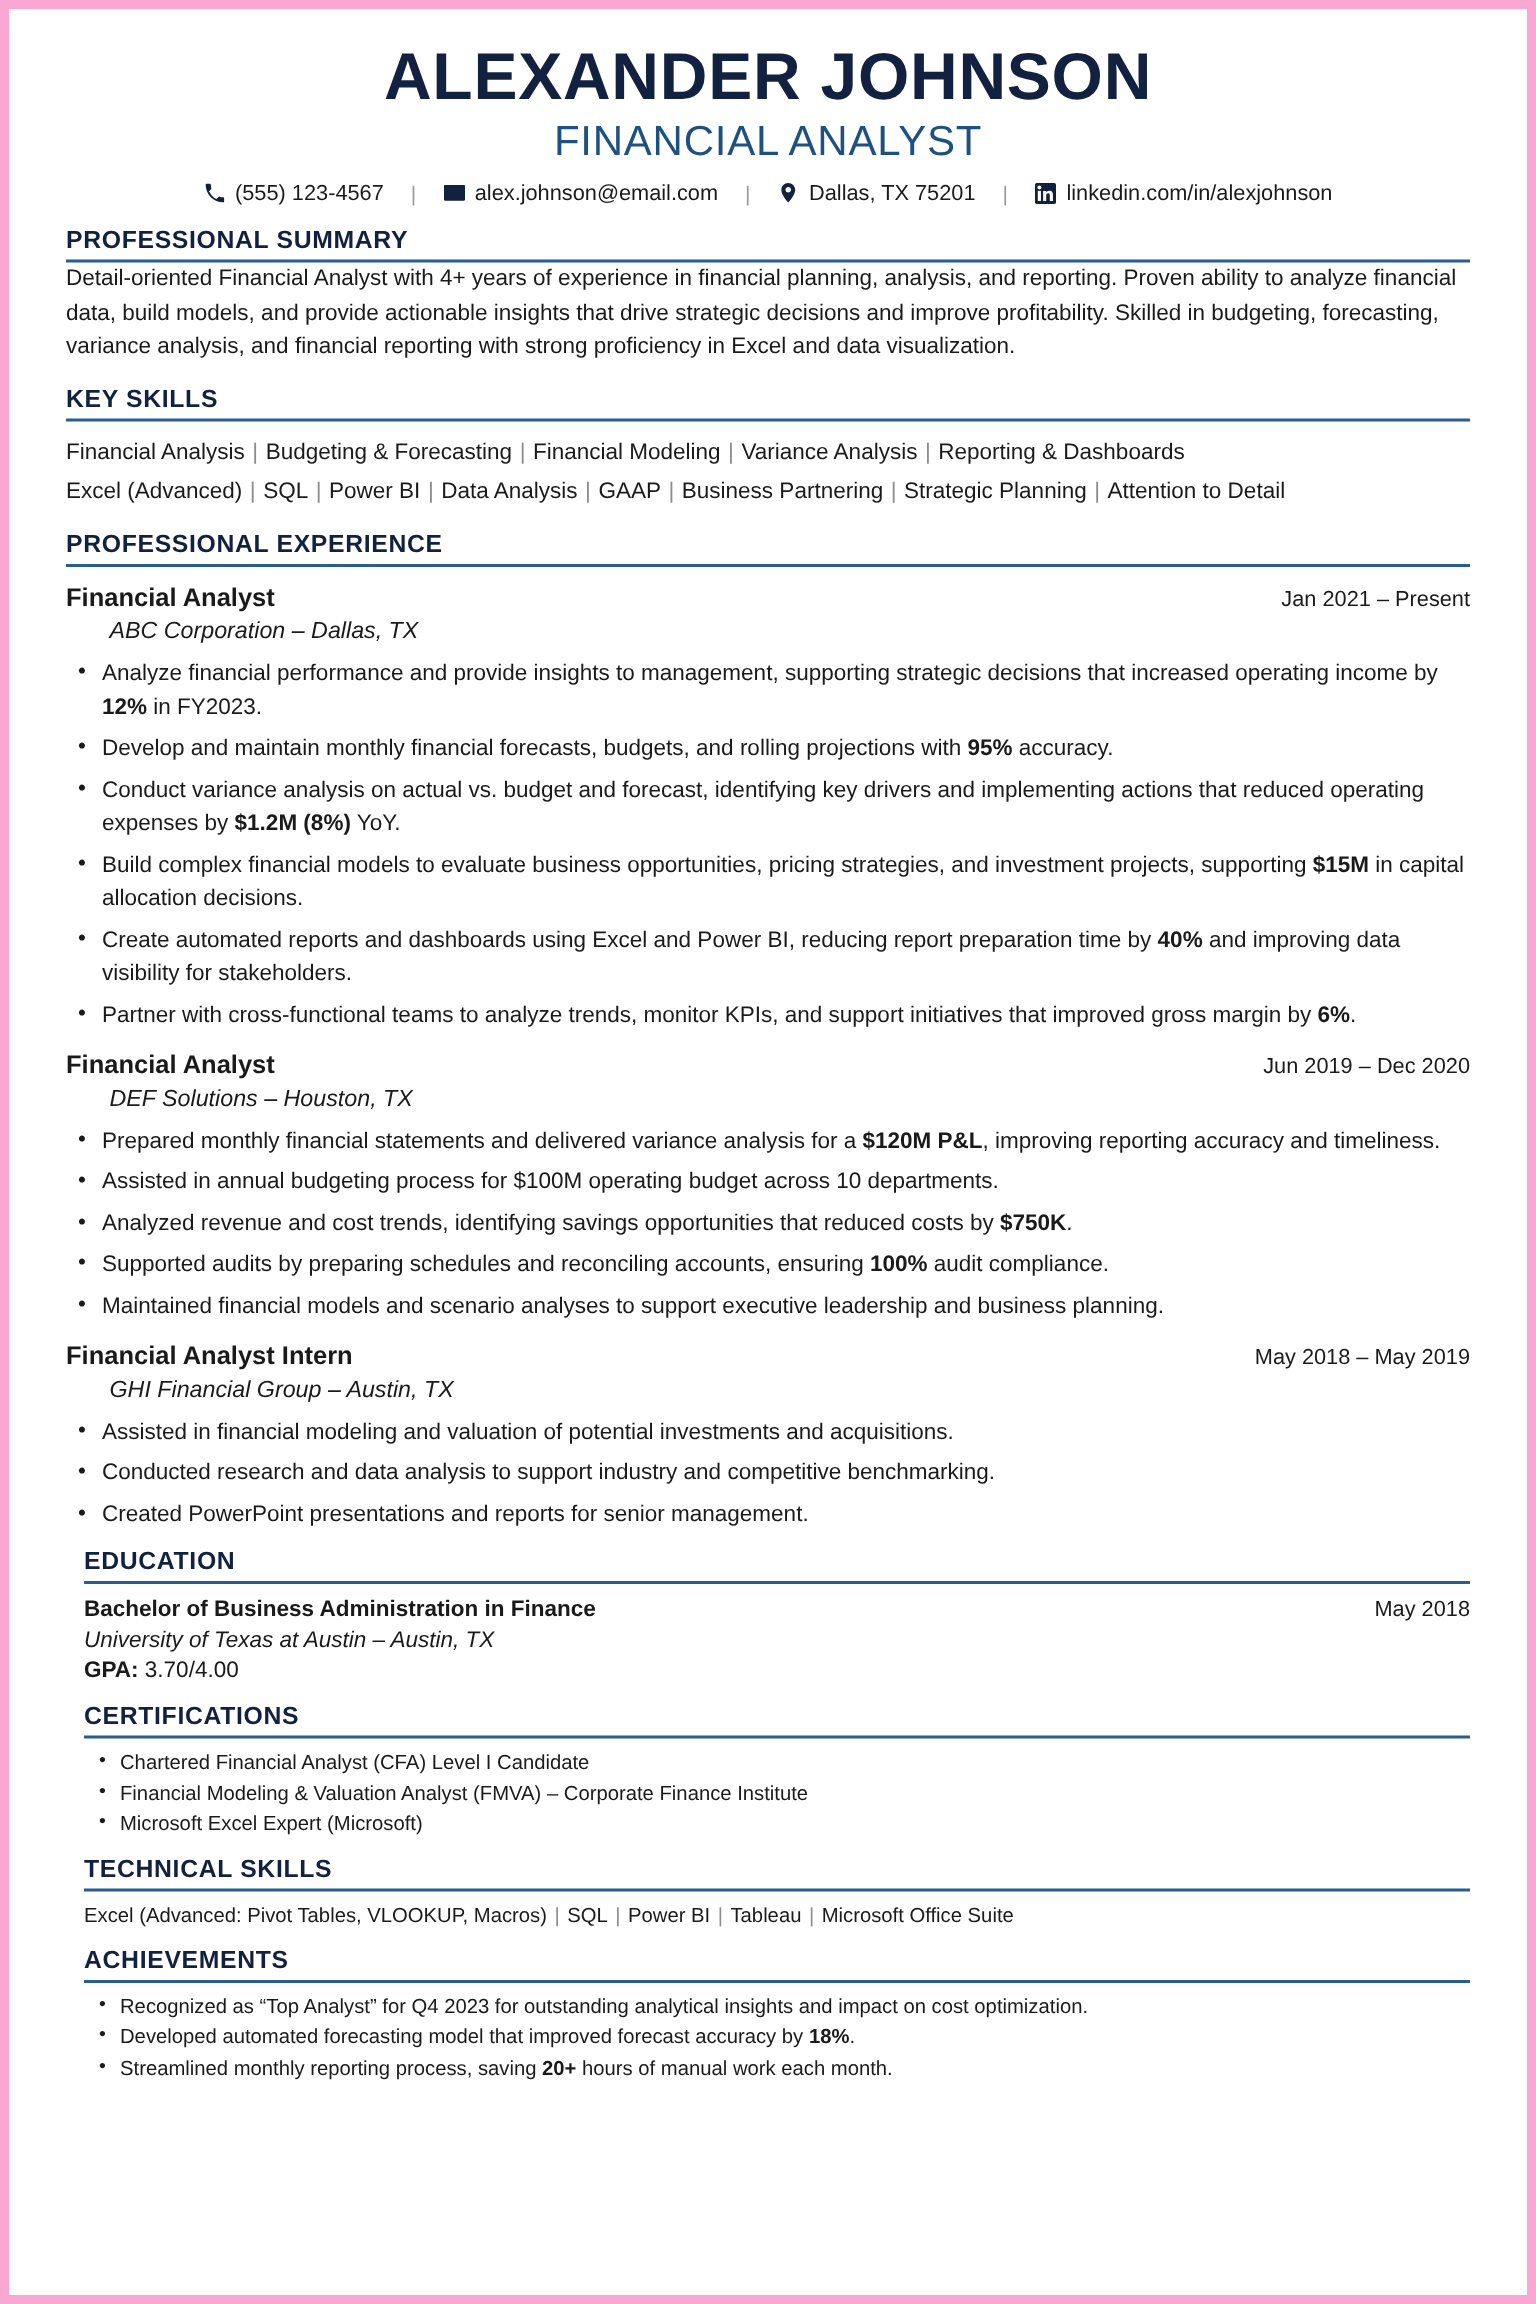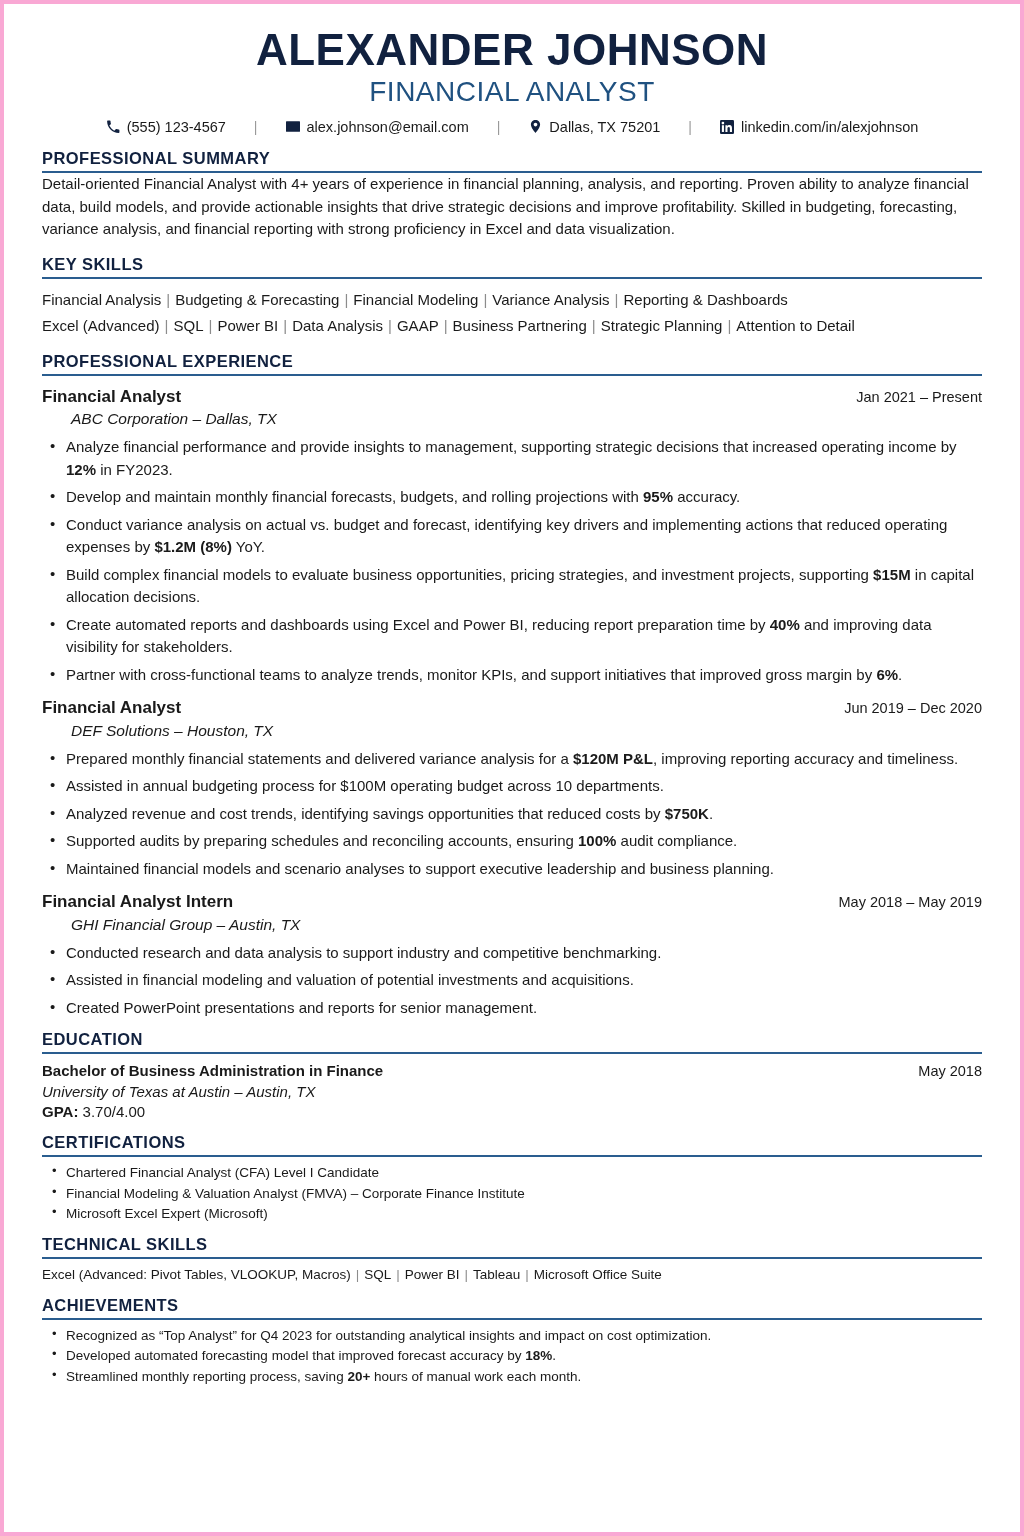--- a/index.html
+++ b/index.html
@@ -5,21 +5,21 @@
   html, body {
     margin: 0;
     padding: 0;
     background: #ffffff;
   }
   .page {
     width: 1024px;
     height: 1536px;
     box-sizing: border-box;
     background: #ffffff;
-    border: 4px solid #f9a8d4;
+    border: 6px solid #f9a8d4;
     font-family: "Liberation Sans", sans-serif;
     color: #1a1a1a;
     padding: 14px 38px 0 38px;
     position: relative;
     overflow: hidden;
   }
 
   
   .name {
     text-align: center;
@@ -36,21 +36,21 @@
     font-weight: normal;
     letter-spacing: 0.5px;
     color: #1f5180;
     line-height: 1.12;
     margin: 2px 0 0 0;
   }
   .contact-row {
     display: flex;
     justify-content: center;
     align-items: center;
-    gap: 12px;
+    gap: 2px;
     margin-top: 12px;
     font-size: 14.5px;
     color: #1a1a1a;
   }
   .contact-item {
     display: inline-flex;
     align-items: center;
     gap: 7px;
     white-space: nowrap;
   }
@@ -204,21 +204,21 @@
     top: -1px;
     font-size: 13px;
     color: #1a1a1a;
   }
   .tech-line {
     font-size: 13.5px;
     line-height: 1.5;
     margin-top: 6px;
     color: #1a1a1a;
   }
-  .sec-tight { margin-top: 11px; }
+  .sec-tight { margin-top: 11px; margin-left: 12px; }
 </style>
 </head>
 <body>
 
 <div class="page">
 
   <div>
     <div class="name">ALEXANDER JOHNSON</div>
     <div class="job-title">FINANCIAL ANALYST</div>
     <div class="contact-row" id="contact-row">
@@ -306,22 +306,22 @@
             <li>Maintained financial models and scenario analyses to support executive leadership and business planning.</li>
           </ul>
         </div>
         <div class="job">
           <div class="job-head">
             <div class="job-role">Financial Analyst Intern</div>
             <div class="job-dates">May 2018 – May 2019</div>
           </div>
           <div class="job-company">GHI Financial Group – Austin, TX</div>
           <ul class="bullets">
+            <li>Assisted in financial modeling and valuation of potential investments and acquisitions.</li>
             <li>Conducted research and data analysis to support industry and competitive benchmarking.</li>
-            <li>Assisted in financial modeling and valuation of potential investments and acquisitions.</li>
             <li>Created PowerPoint presentations and reports for senior management.</li>
           </ul>
         </div>
       </div>
   </div>
 
   <div class="section sec-tight">
     <div class="sec-head">EDUCATION</div>
     <div class="edu-head">
       <div class="edu-degree">Bachelor of Business Administration in Finance</div>

